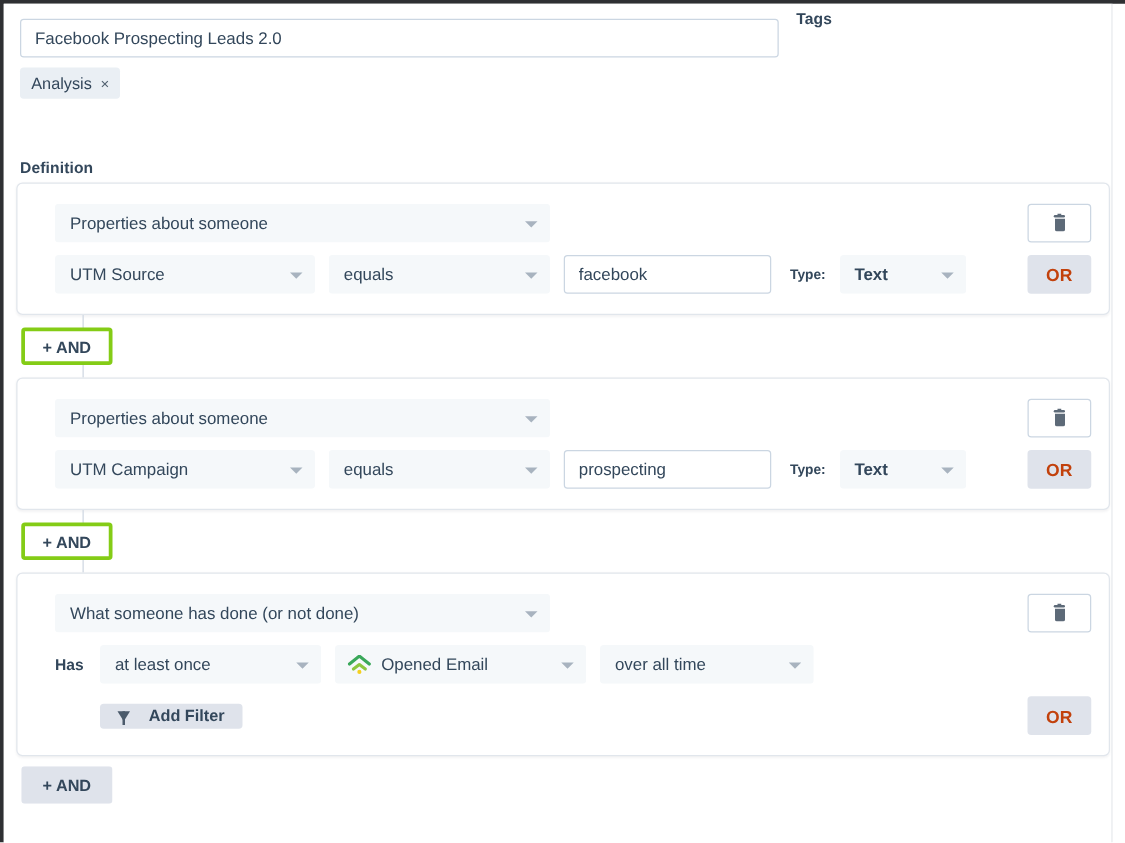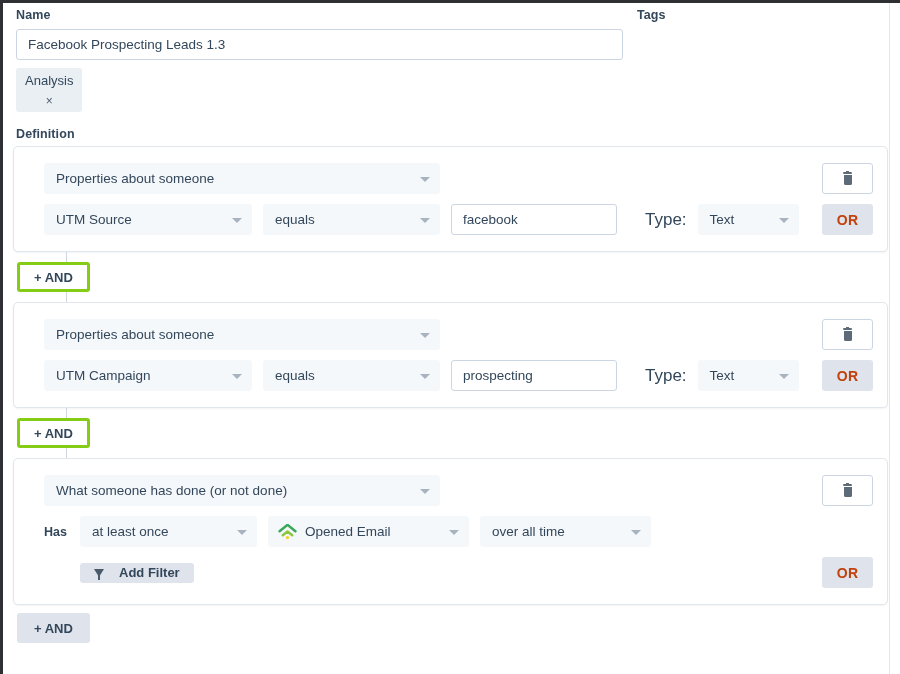--- a/index.html
+++ b/index.html
@@ -107,21 +107,20 @@
   .tag-chip {
     margin-top: 8px;
     display: inline-flex;
     align-items: center;
     gap: 7px;
     background: #eaeff4;
     border-radius: 3px;
     padding: 5px 9px;
     font-size: 13px;
     color: #33475b;
-    flex-direction: column;
   }
   .tag-chip .x {
     font-size: 12px;
     color: #51606f;
     cursor: pointer;
     line-height: 1;
   }
 
   
   .definition-label {
@@ -208,26 +207,26 @@
     border: 1px solid #cbd6e2;
     border-radius: 3px;
     background: #fff;
     padding: 0 11px;
     display: flex;
     align-items: center;
     font-size: 13.5px;
     color: #33475b;
   }
   .type-label {
-    font-size: 17px;
-    font-weight: normal;
-    color: #33475b;
-    margin-left: 17px;
-  }
-  .sel-valtype { width: 101px; }
+    font-size: 11px;
+    font-weight: bold;
+    color: #33475b;
+    margin-left: 4px;
+  }
+  .sel-valtype { width: 101px; font-weight: bold; }
 
   .or-btn {
     width: 51px;
     height: 31px;
     box-sizing: border-box;
     background: #dfe3eb;
     border: none;
     border-radius: 3px;
     color: #c2410c;
     font-size: 14px;
@@ -343,23 +342,22 @@
 
 <div class="edge-top"></div>
 <div class="edge-left"></div>
 <div class="edge-right-rule"></div>
 
 <div class="page">
 
   <div class="top-row">
 
     <div class="col-name">
-      <div class="field-label">Name</div>
       <div class="text-input">
-        <span>Facebook Prospecting Leads 1.3</span>
+        <span>Facebook Prospecting Leads 2.0</span>
       </div>
       <div>
         <span class="tag-chip">
           <span>Analysis</span>
           <span class="x">×</span>
         </span>
       </div>
     </div>
 
     <div class="col-tags">

